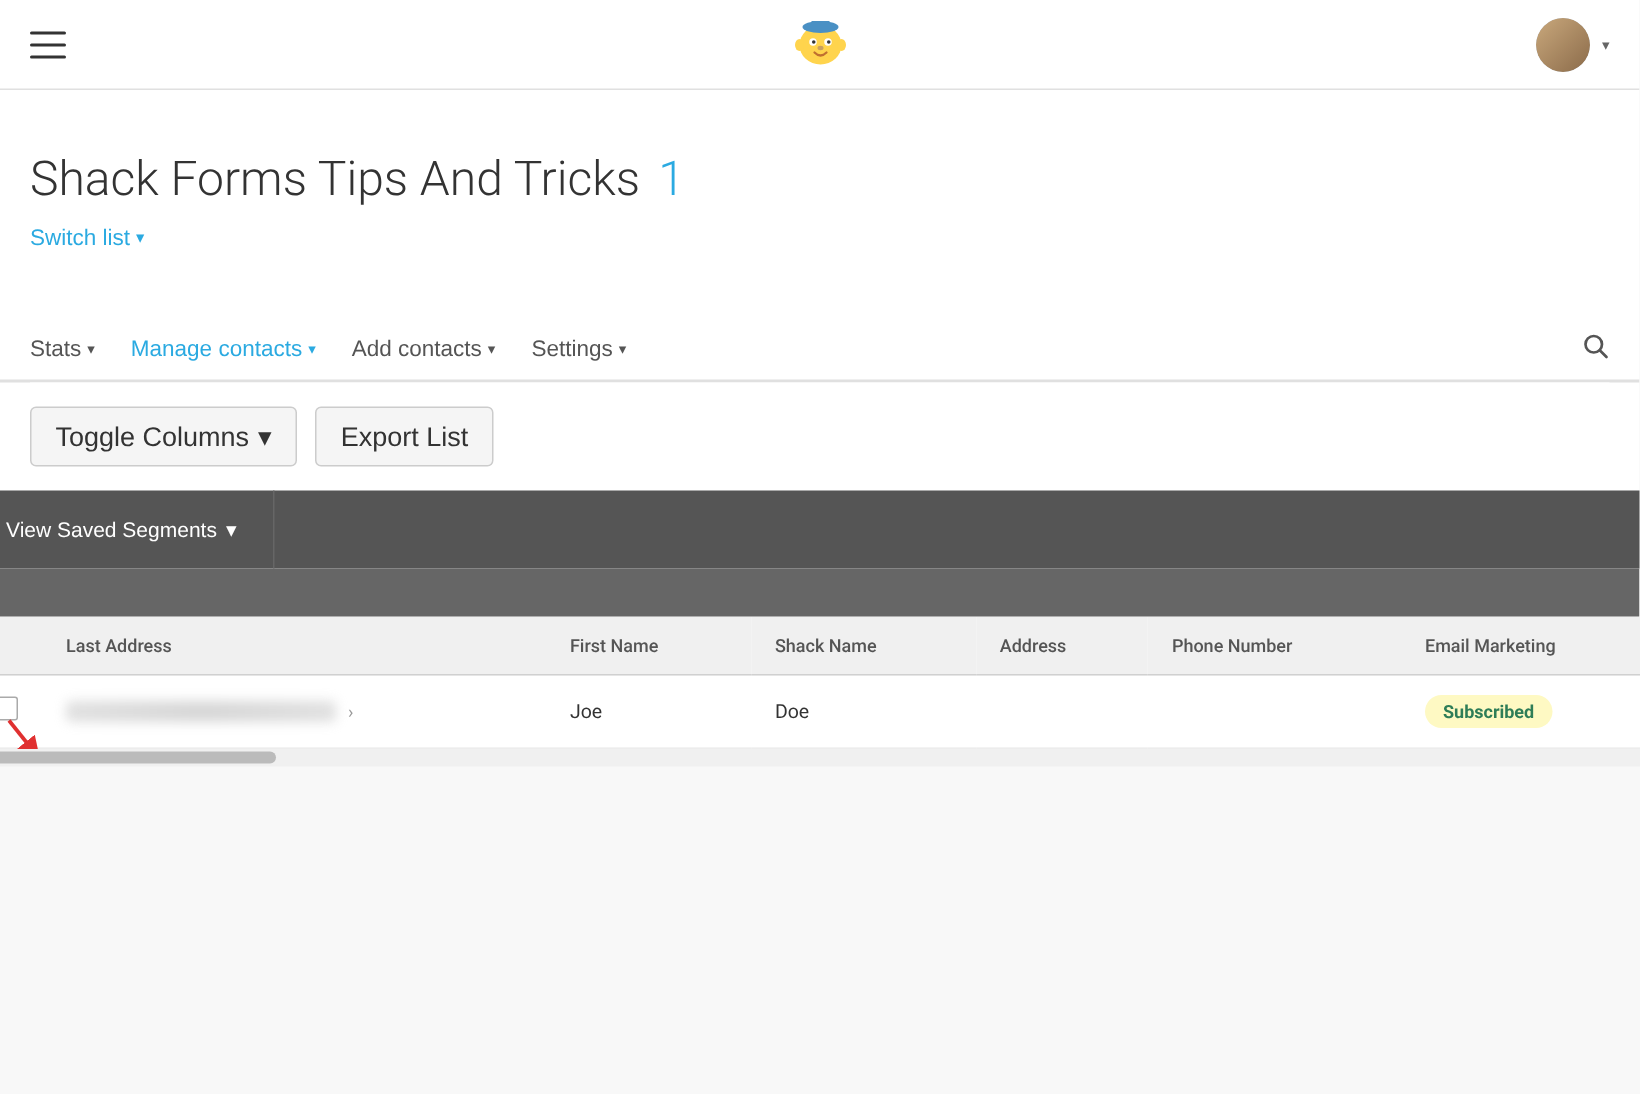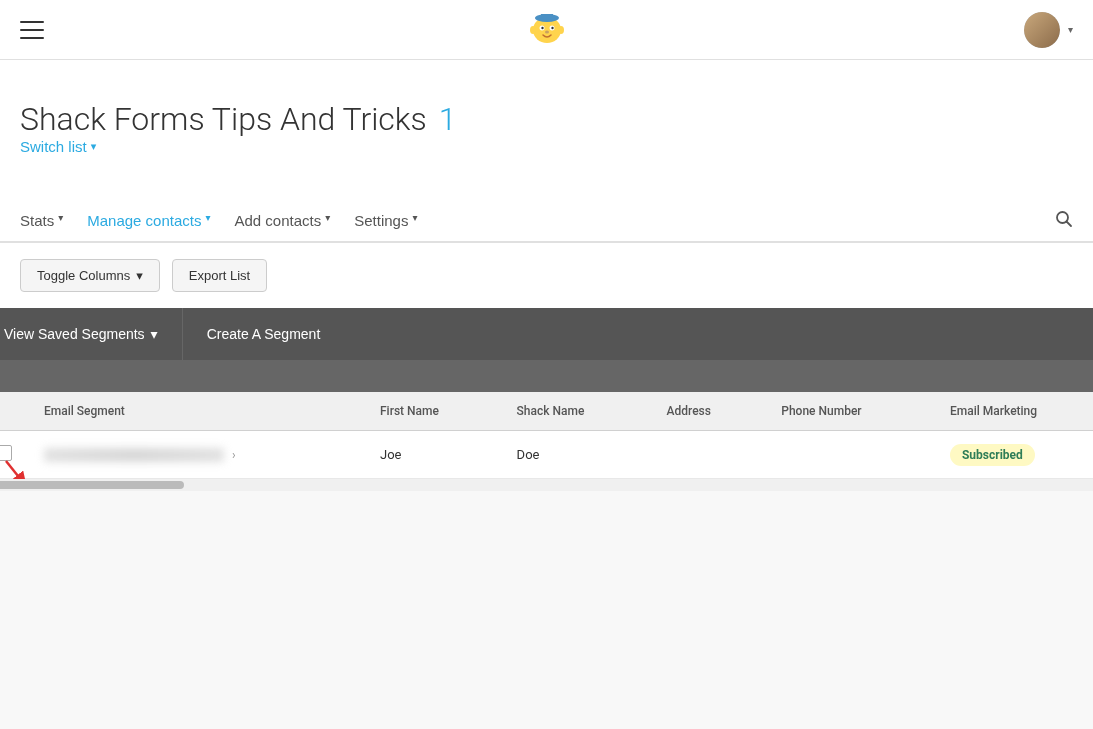--- a/index.html
+++ b/index.html
@@ -22,57 +22,57 @@
     .header-center { position: absolute; left: 50%; transform: translateX(-50%); }
     .header-right { display: flex; align-items: center; gap: 8px; }
     .avatar { width: 36px; height: 36px; border-radius: 50%; background: #bbb; overflow: hidden; display: flex; align-items: center; justify-content: center; }
     .avatar-img { width: 100%; height: 100%; background: linear-gradient(135deg, #c9a87c, #8b6b4a); border-radius: 50%; }
     .chevron-down { font-size: 10px; color: #666; }
 
     
     .main-content { background: #fff; padding: 40px 20px 0 20px; }
 
     
-    .page-title-row { display: flex; align-items: baseline; gap: 12px; margin-bottom: 0; }
+    .page-title-row { display: flex; align-items: baseline; gap: 12px; margin-bottom: 12px; }
     .page-title { font-size: 32px; font-weight: 300; color: #333; }
     .title-count { font-size: 32px; font-weight: 300; color: #2baae1; }
 
     
     .switch-list-btn {
       display: flex; align-items: center; gap: 4px;
       color: #2baae1; font-size: 15px; cursor: pointer;
       border: none; background: none; padding: 0; margin-bottom: 47px;
     }
     .switch-list-btn .chevron { font-size: 11px; }
 
     
     .nav-bar {
       display: flex; align-items: center; gap: 0;
       border-bottom: 2px solid #e0e0e0;
       padding-bottom: 0;
       margin: 0 -20px;
       padding: 0 20px;
     }
     .nav-item {
-      display: flex; gap: 4px;
+      display: flex; align-items: center; gap: 4px;
       padding: 10px 16px 12px 0;
       font-size: 15px; color: #555; cursor: pointer;
       border: none; background: none; margin-right: 8px;
       white-space: nowrap;
     }
     .nav-item.active { color: #2baae1; }
     .nav-item .chevron { font-size: 10px; }
     .nav-search { margin-left: auto; font-size: 18px; color: #555; cursor: pointer; background: none; border: none; }
 
     
     .toolbar { display: flex; gap: 12px; padding: 16px 0; background: #fff; }
     .toolbar-btn {
       display: flex; align-items: center; gap: 6px;
       padding: 8px 16px; border: 1px solid #ccc; border-radius: 4px;
-      background: #f5f5f5; color: #333; font-size: 13px; cursor: pointer;
+      background: #f5f5f5; color: #333; font-size: 18px; cursor: pointer;
     }
 
     
     .segments-bar {
       background: #555;
       display: flex; align-items: stretch;
       min-height: 52px;
       margin: 0 -20px;
     }
     .segments-bar-btn {
@@ -233,33 +233,30 @@
       </button>
     </div>
 
   </div>
 
   <div class="segments-bar">
     <button class="segments-bar-btn">
       <span>View Saved Segments</span>
       <span>▾</span>
     </button>
-    <button class="segments-bar-btn2">
-      <span>Create A Segment</span>
-    </button>
   </div>
 
   <div style="background:#666; height:32px; margin:0;"></div>
 
   <div class="table-wrapper">
     <table class="contacts-table">
       <thead>
         <tr>
           <th class="checkbox-cell"></th>
-          <th>Email Segment</th>
+          <th>Last Address</th>
           <th>First Name</th>
           <th>Shack Name</th>
           <th>Address</th>
           <th>Phone Number</th>
           <th>Email Marketing</th>
         </tr>
       </thead>
       <tbody>
         <tr>
           <td class="checkbox-cell">

